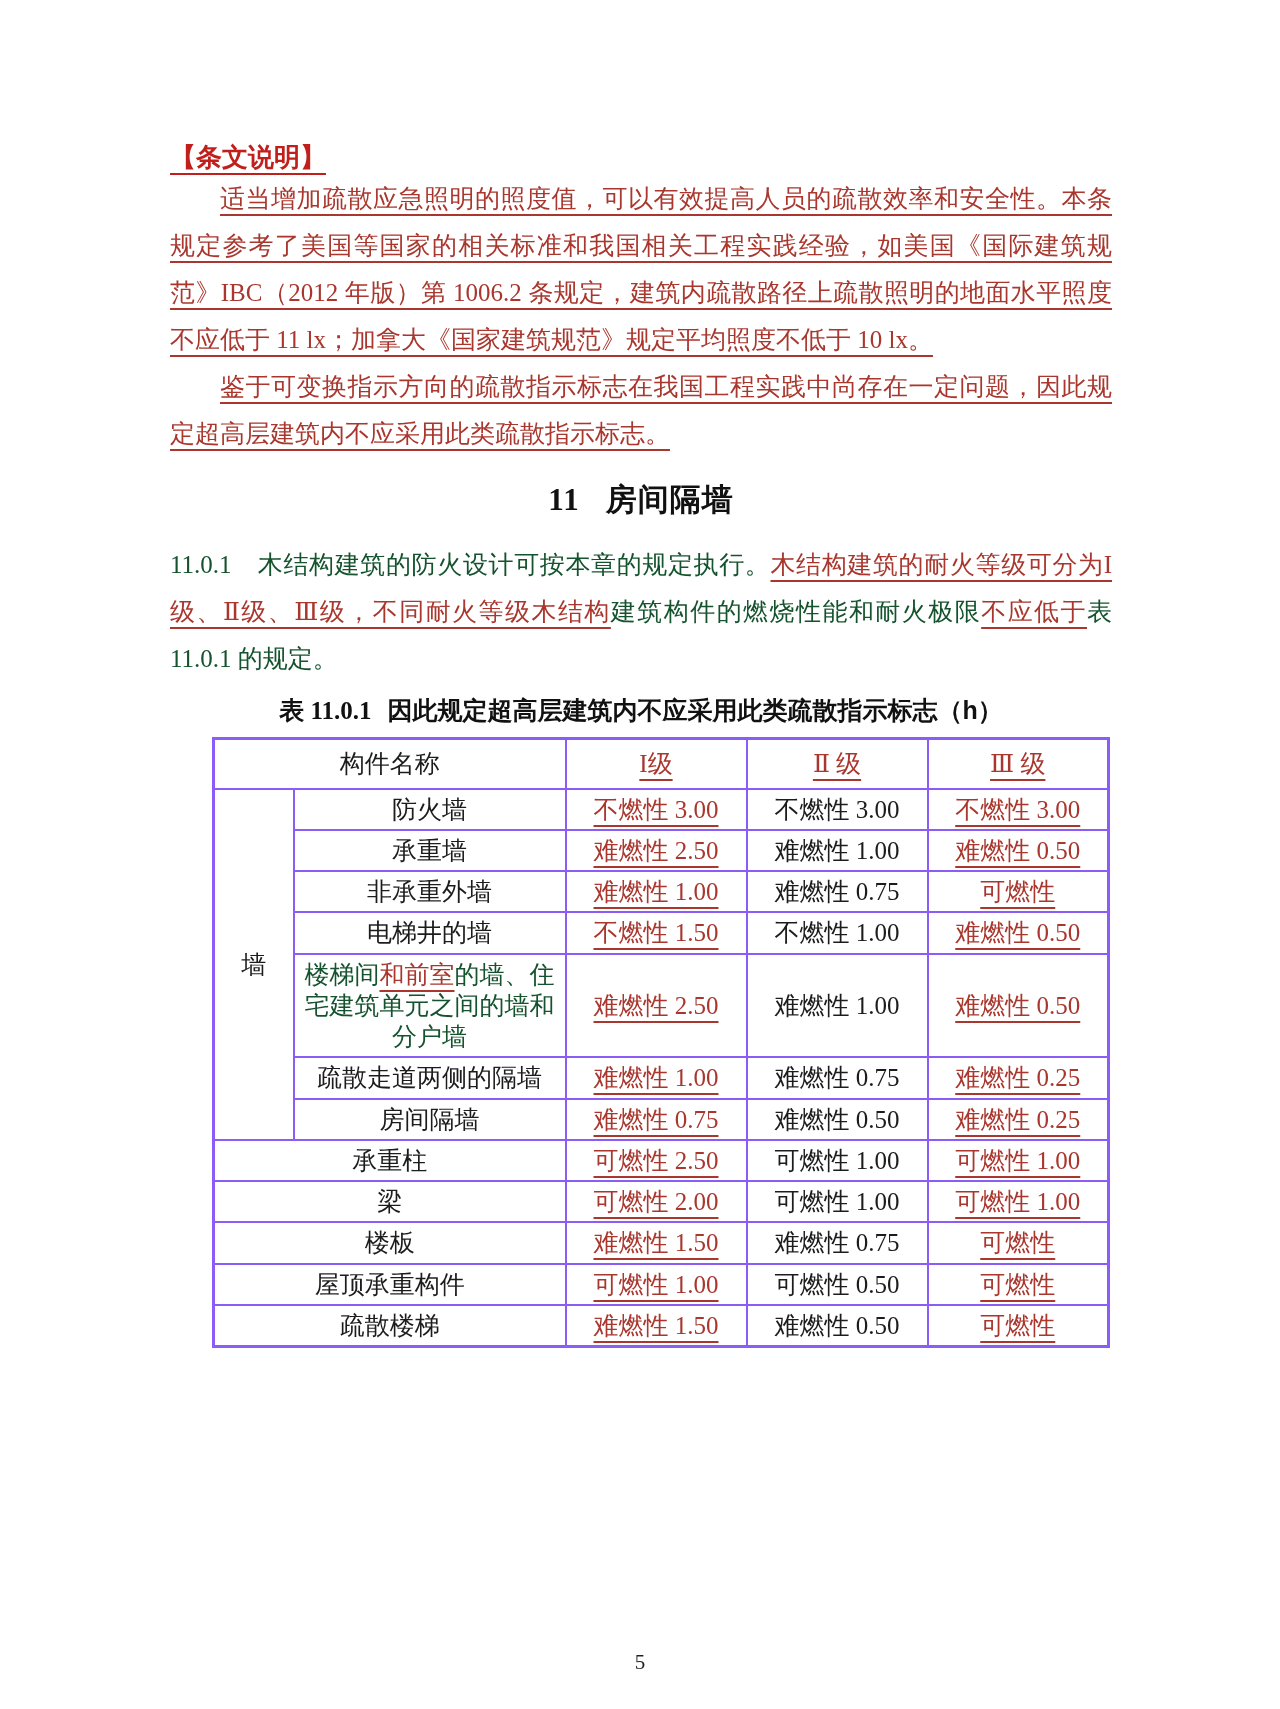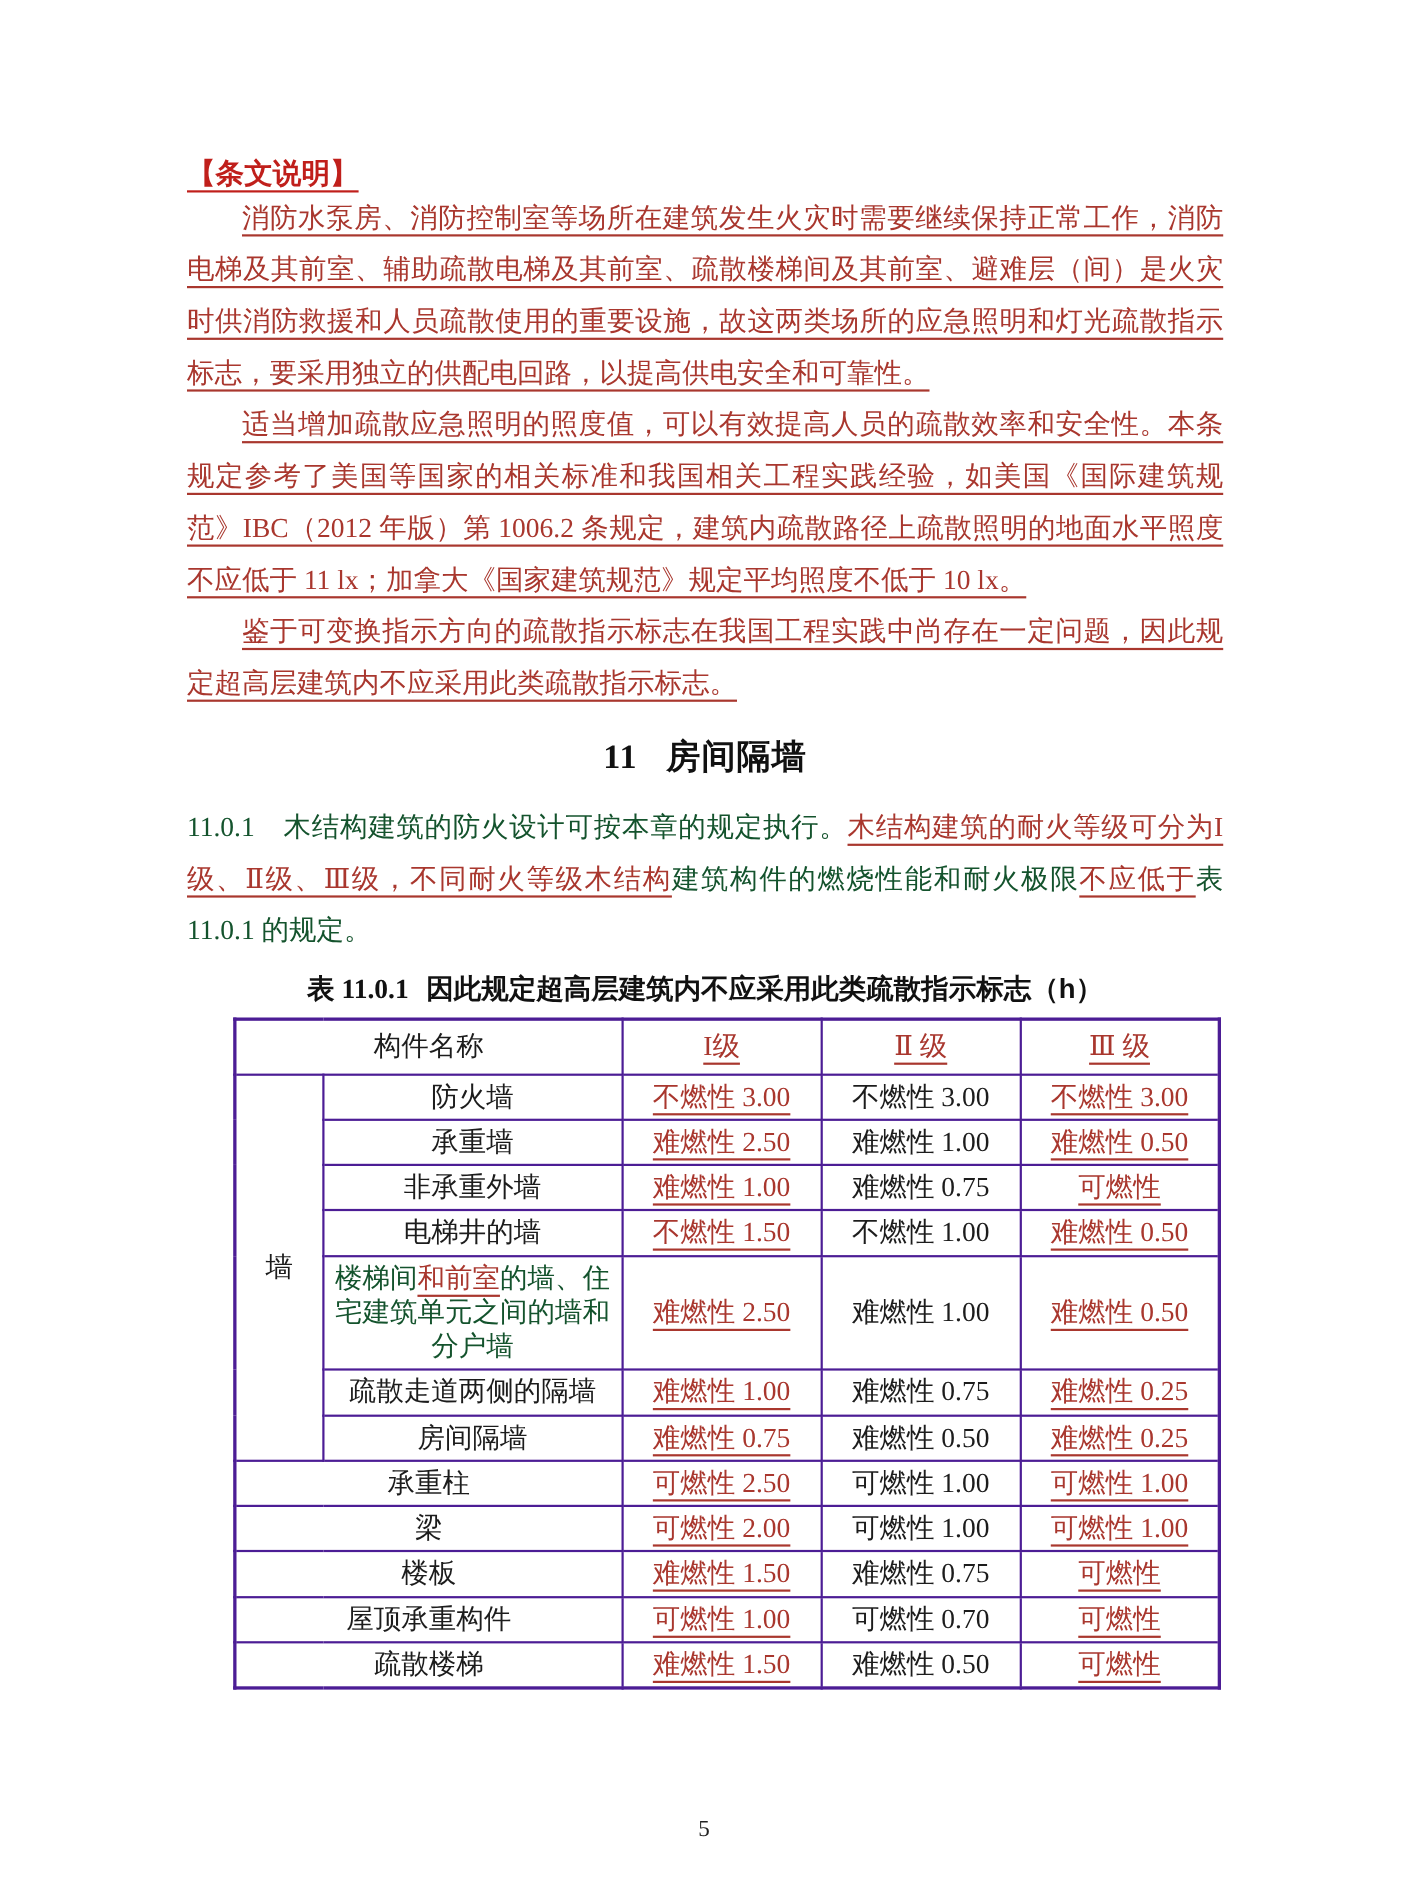--- a/index.html
+++ b/index.html
@@ -42,41 +42,40 @@
     text-align:center; font-size:25px; margin-top:12px; margin-bottom:10px; color:#111;
   }
   .tbl-caption .prefix { font-family:"Liberation Serif","DejaVu Serif",serif; margin-right:16px; }
 
   table.fire-table {
     border-collapse:collapse; table-layout:fixed;
     width:895px; margin-left:42px;
     font-size:25px; color:#1c1c1c;
   }
   table.fire-table, table.fire-table td, table.fire-table th {
-    border:2px solid #4c1d95;
+    border:2px solid #8b5cf6;
   }
   table.fire-table { border-width:3px; }
   table.fire-table td, table.fire-table th {
     text-align:center; vertical-align:middle; font-weight:normal;
     padding:4px 8px; height:36px; line-height:1.25;
   }
   tr.hdr th { height:50px; }
   td.big-cell { height:160px; line-height:70px;margin-left:45px; }
   .col-wall { width:80px; }
   .col-name { width:272px; }
   .col-grade { width:181px; }
 </style>
 </head>
 <body>
 
 <div class="page-inner">
 
   <div class="explain-header">【条文说明】</div>
 
-  <p class="para"><span class="red-u">消防水泵房、消防控制室等场所在建筑发生火灾时需要继续保持正常工作，消防电梯及其前室、辅助疏散电梯及其前室、疏散楼梯间及其前室、避难层（间）是火灾时供消防救援和人员疏散使用的重要设施，故这两类场所的应急照明和灯光疏散指示标志，要采用独立的供配电回路，以提高供电安全和可靠性。</span></p>
 
   <p class="para"><span class="red-u">适当增加疏散应急照明的照度值，可以有效提高人员的疏散效率和安全性。本条规定参考了美国等国家的相关标准和我国相关工程实践经验，如美国《国际建筑规范》IBC（2012 年版）第 1006.2 条规定，建筑内疏散路径上疏散照明的地面水平照度不应低于 11 lx；加拿大《国家建筑规范》规定平均照度不低于 10 lx。</span></p>
 
   <p class="para"><span class="red-u">鉴于可变换指示方向的疏散指示标志在我国工程实践中尚存在一定问题，因此规定超高层建筑内不应采用此类疏散指示标志。</span></p>
 
   <h1 class="chapter-title"><span class="num">11</span><span>房间隔墙</span></h1>
 
   <p class="clause-para"><span class="blk">11.0.1　木结构建筑的防火设计可按本章的规定执行。</span><span class="red-u">木结构建筑的耐火等级可分为I级、Ⅱ级、Ⅲ级，不同耐火等级木结构</span><span class="blk">建筑构件的燃烧性能和耐火极限</span><span class="red-u">不应低于</span><span class="blk">表 11.0.1 的规定。</span></p>
 
   <div class="tbl-caption cn-bold"><span class="prefix">表 11.0.1</span><span>因此规定超高层建筑内不应采用此类疏散指示标志（h）</span></div>
@@ -155,21 +154,21 @@
     </tr>
     <tr>
       <td colspan="2">楼板</td>
       <td><span class="red-u">难燃性 1.50</span></td>
       <td>难燃性 0.75</td>
       <td><span class="red-u">可燃性</span></td>
     </tr>
     <tr>
       <td colspan="2">屋顶承重构件</td>
       <td><span class="red-u">可燃性 1.00</span></td>
-      <td>可燃性 0.70</td>
+      <td>可燃性 0.50</td>
       <td><span class="red-u">可燃性</span></td>
     </tr>
     <tr>
       <td colspan="2">疏散楼梯</td>
       <td><span class="red-u">难燃性 1.50</span></td>
       <td>难燃性 0.50</td>
       <td><span class="red-u">可燃性</span></td>
     </tr>
   </tbody>
     </table>

